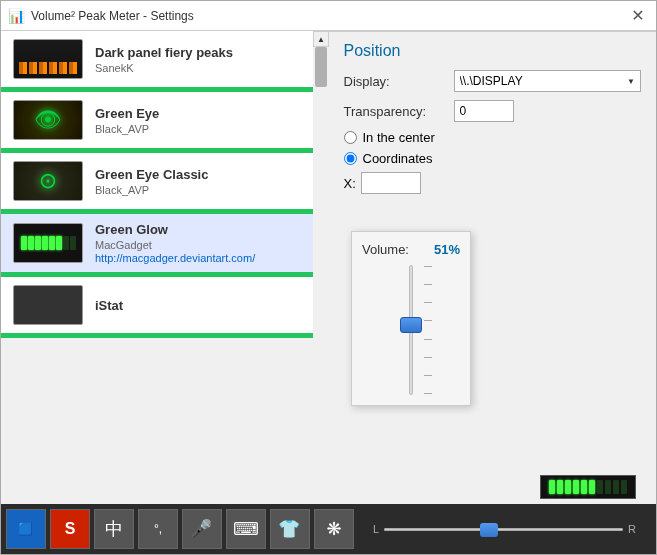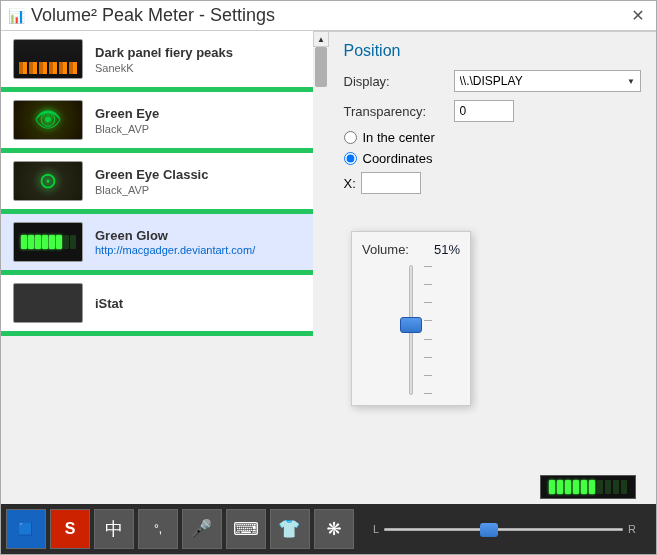--- a/index.html
+++ b/index.html
@@ -39,21 +39,21 @@
       height: 16px;
       margin-right: 6px;
       display: flex;
       align-items: center;
       justify-content: center;
       color: #e05500;
       font-size: 14px;
     }
     .title-bar-text {
       flex: 1;
-      font-size: 18px;
+      font-size: 12px;
       color: #333;
     }
     .title-bar-close {
       width: 20px;
       height: 20px;
       display: flex;
       align-items: center;
       justify-content: center;
       cursor: pointer;
       color: #555;
@@ -347,21 +347,21 @@
     .volume-header {
       display: flex;
       align-items: center;
       justify-content: space-between;
       width: 100%;
       margin-bottom: 8px;
       font-size: 13px;
       text-align: right;
     }
     .volume-label { color: #333; }
-    .volume-value { color: #0f172a; font-weight: normal; }
+    .volume-value { color: #0369a1; font-weight: bold; }
     .volume-slider-container {
       width: 20px;
       height: 130px;
       position: relative;
       display: flex;
       flex-direction: column;
       align-items: center;
     }
     .volume-track {
       width: 4px;
@@ -537,20 +537,21 @@
               <div class="led on"></div>
               <div class="led on"></div>
               <div class="led on"></div>
               <div class="led on"></div>
               <div class="led off"></div>
               <div class="led off"></div>
             </div>
           </div>
           <div class="skin-info">
             <div class="skin-name">Green Glow</div>
+            <div class="skin-author">MacGadget</div>
             <div class="skin-url">http://macgadger.deviantart.com/</div>
           </div>
         </div>
 
         <div class="skin-item">
           <div class="skin-thumb thumb-istat"></div>
           <div class="skin-info">
             <div class="skin-name">iStat</div>
           </div>
         </div>

